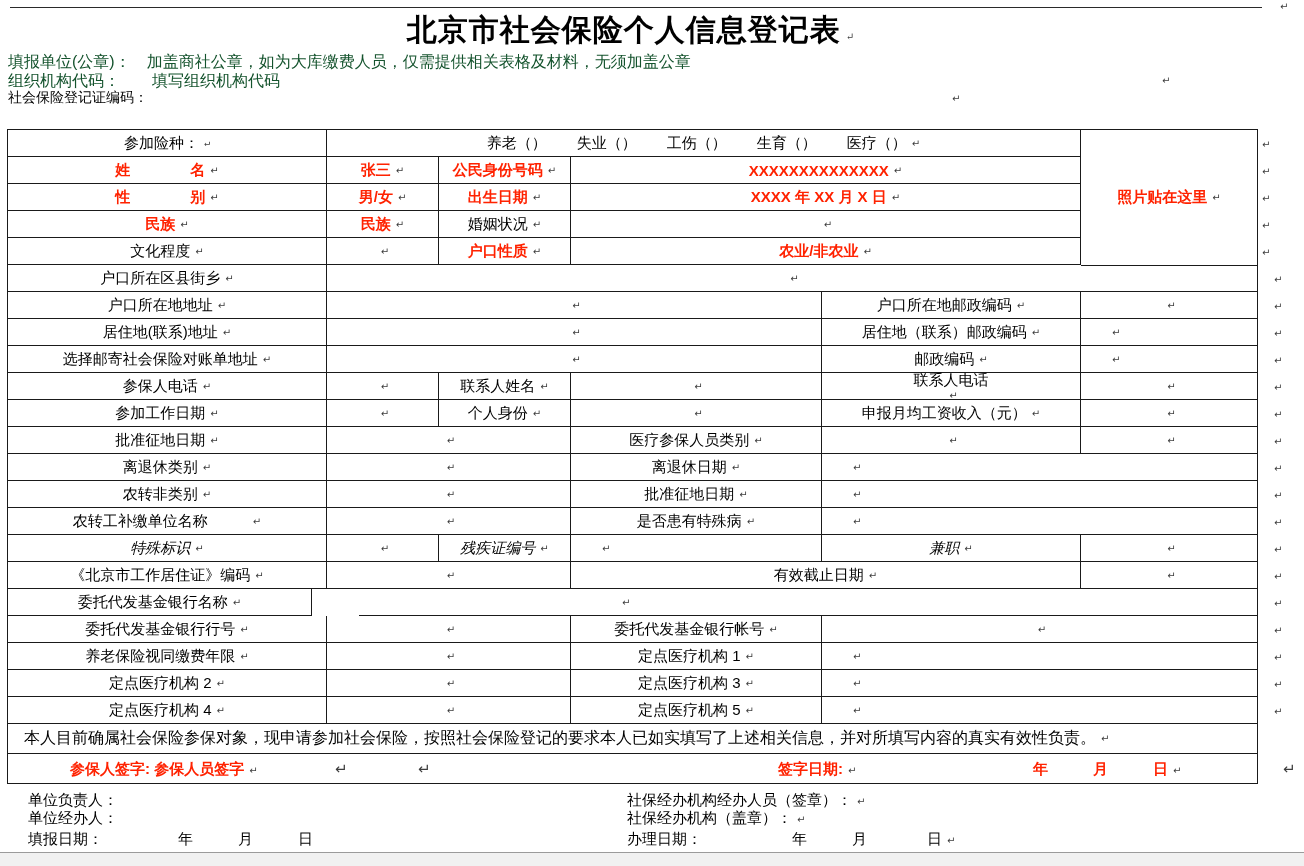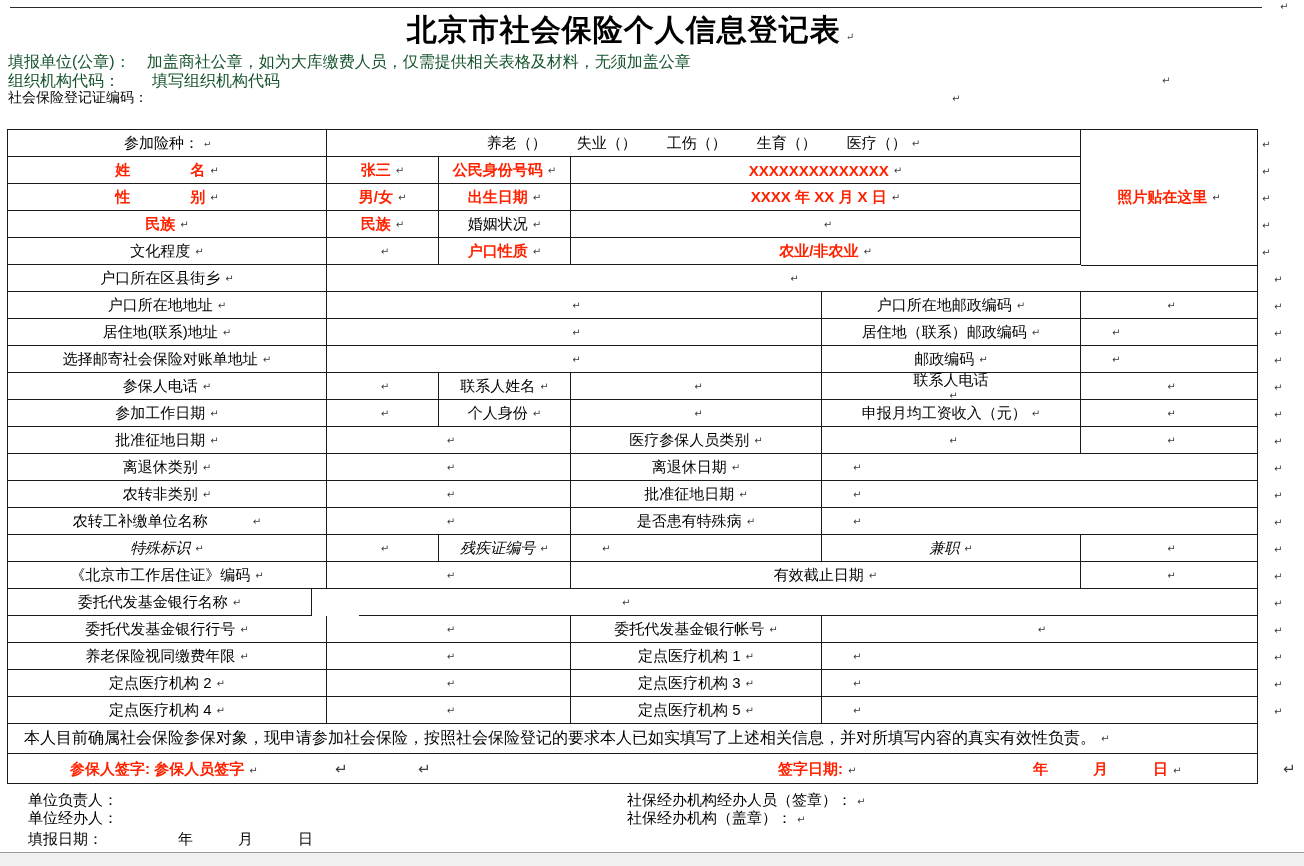--- a/index.html
+++ b/index.html
@@ -456,18 +456,19 @@
       <div class="fline" style="top: 5px;">
         <span class="abs blk" style="left: 8px;">单位负责人：</span>
         <span class="abs blk" style="left: 607px;">社保经办机构经办人员（签章）：<span class="pm">↵</span></span>
       </div>
       <div class="fline" style="top: 23px;">
         <span class="abs blk" style="left: 8px;">单位经办人：</span>
         <span class="abs blk" style="left: 607px;">社保经办机构（盖章）：<span class="pm">↵</span></span>
       </div>
       <div class="fline" style="top: 44px;">
         <span class="abs blk" style="left: 8px;">填报日期：　　　　　年　　　月　　　日</span>
+        <span class="abs blk" style="left: 607px;">办理日期：　　　　　　年　　　月　　　　日<span class="pm">↵</span></span>
       </div>
     </div>
 
   <div class="bottomrule"></div>
   <div class="bottomstrip"></div>
 </div>
 
 </body></html>

